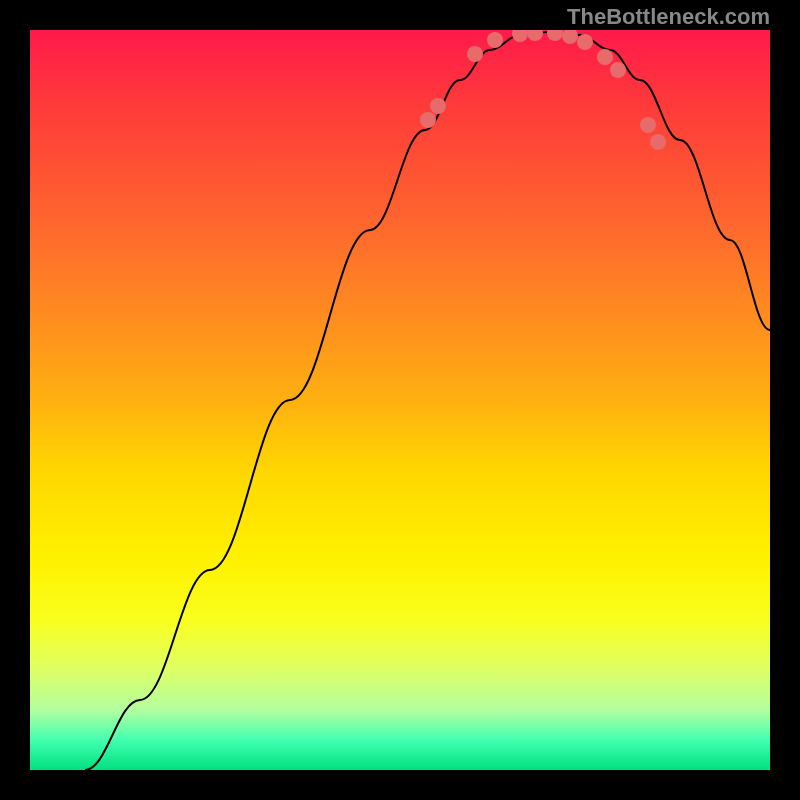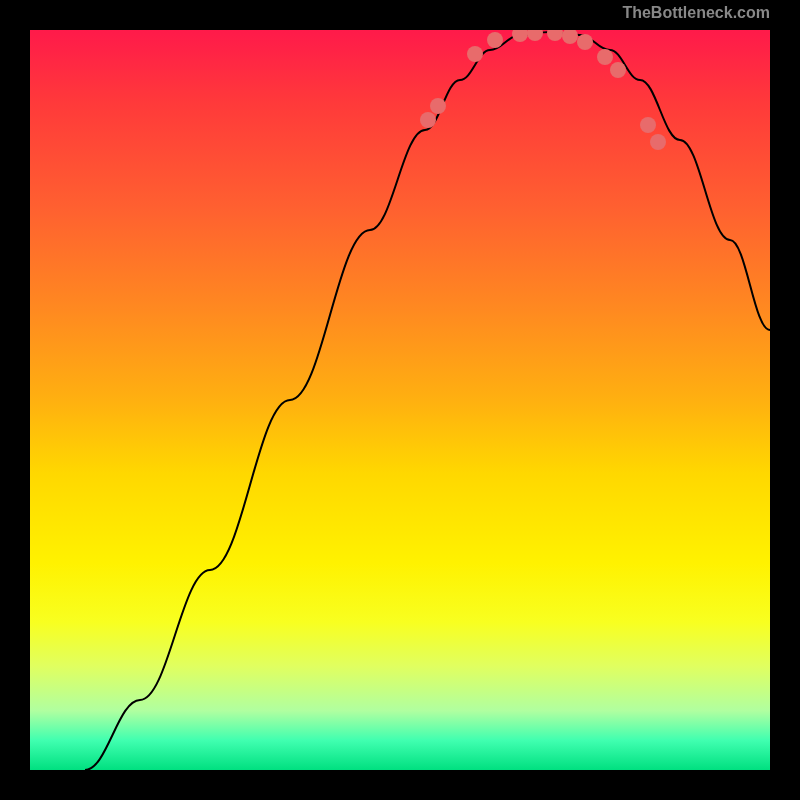--- a/index.html
+++ b/index.html
@@ -38,21 +38,21 @@
       #b0ffa0 92%,
       #40ffb0 96%,
       #00e080 100%
     );
   }
   .watermark {
     position: absolute;
     top: 4px;
     right: 30px;
     font-family: Arial, sans-serif;
-    font-size: 16px;
+    font-size: 22px;
     font-weight: bold;
     color: #888;
     z-index: 10;
   }
   svg.curve {
     position: absolute;
     top: 0;
     left: 0;
     width: 100%;
     height: 100%;

